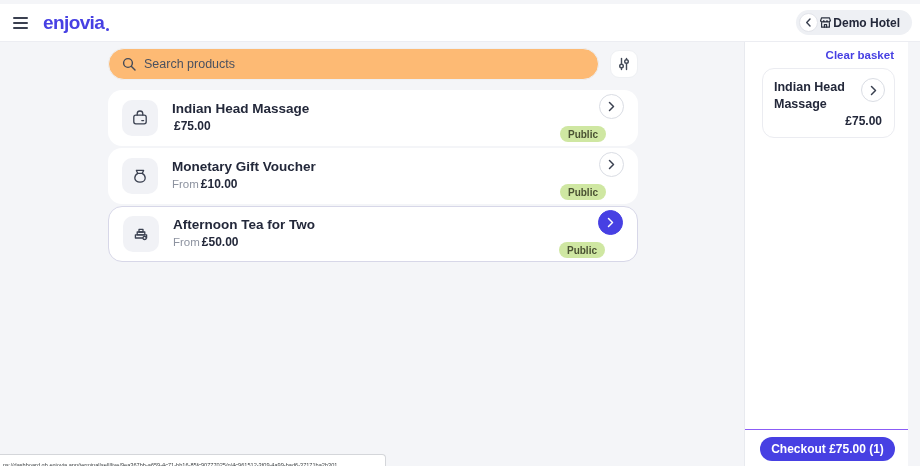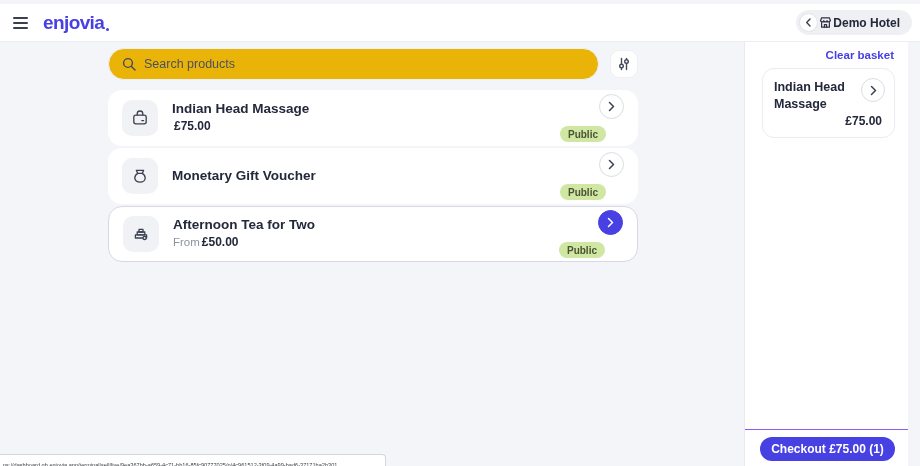--- a/index.html
+++ b/index.html
@@ -36,21 +36,21 @@
     display:flex; align-items:center; justify-content:center; flex:0 0 auto;
   }
   .hotel-label { font-size:12px; font-weight:bold; color:#23283a; white-space:nowrap; }
 
   
   .main { position:absolute; top:38px; left:0; width:756px; bottom:0; }
   .content { margin-left:108px; width:530px; padding-top:10px; }
 
   .search-row { display:flex; align-items:center; gap:11px; height:32px; margin-bottom:10px; }
   .search-box {
-    flex:1; height:32px; background:#eab308; border-radius:16px; border:1px solid #eef0f3;
+    flex:1; height:32px; background:#fdba74; border-radius:16px; border:1px solid #eef0f3;
     display:flex; align-items:center; gap:8px; padding:0 13px;
   }
   .search-box input { flex:1; border:none; outline:none; background:transparent; font-family:inherit; font-size:12.5px; color:#23283a; }
   .search-box input::placeholder { color:#4a5160; opacity:1; }
   .filter-btn {
     width:28px; height:28px; border-radius:9px; background:#fff; border:1px solid #eef0f3;
     display:flex; align-items:center; justify-content:center; cursor:pointer; flex:0 0 auto;
   }
 
   .product-card {
@@ -200,20 +200,21 @@
 
     <div class="product-card">
       <span class="icon-tile">
         <svg width="18" height="18" viewBox="0 0 18 18" fill="none" stroke="#3a4050" stroke-width="1.3" stroke-linecap="round" stroke-linejoin="round">
           <path d="M6.8 6.4 L5.4 3.4 h7.2 L11.2 6.4"></path>
           <path d="M6.8 6.4 h4.4 c2 1.2 3 2.9 3 4.6 c0 2.4 -2.3 4.2 -5.2 4.2 c-2.9 0 -5.2 -1.8 -5.2 -4.2 c0 -1.7 1 -3.4 3 -4.6 z"></path>
         </svg>
       </span>
       <div class="p-info">
         <span class="p-name">Monetary Gift Voucher</span>
+        <span class="p-price"><span class="prefix">From</span><span>£10.00</span></span>
       </div>
       <div class="p-right">
         <button class="chev-btn">
           <svg width="7" height="11" viewBox="0 0 7 11">
               <path d="M1.5 1.5 L5.5 5.5 L1.5 9.5" stroke="#3a4050" stroke-width="1.5" fill="none" stroke-linecap="round" stroke-linejoin="round"></path>
             </svg>
         </button>
         <span class="badge">Public</span>
       </div>
     </div>

